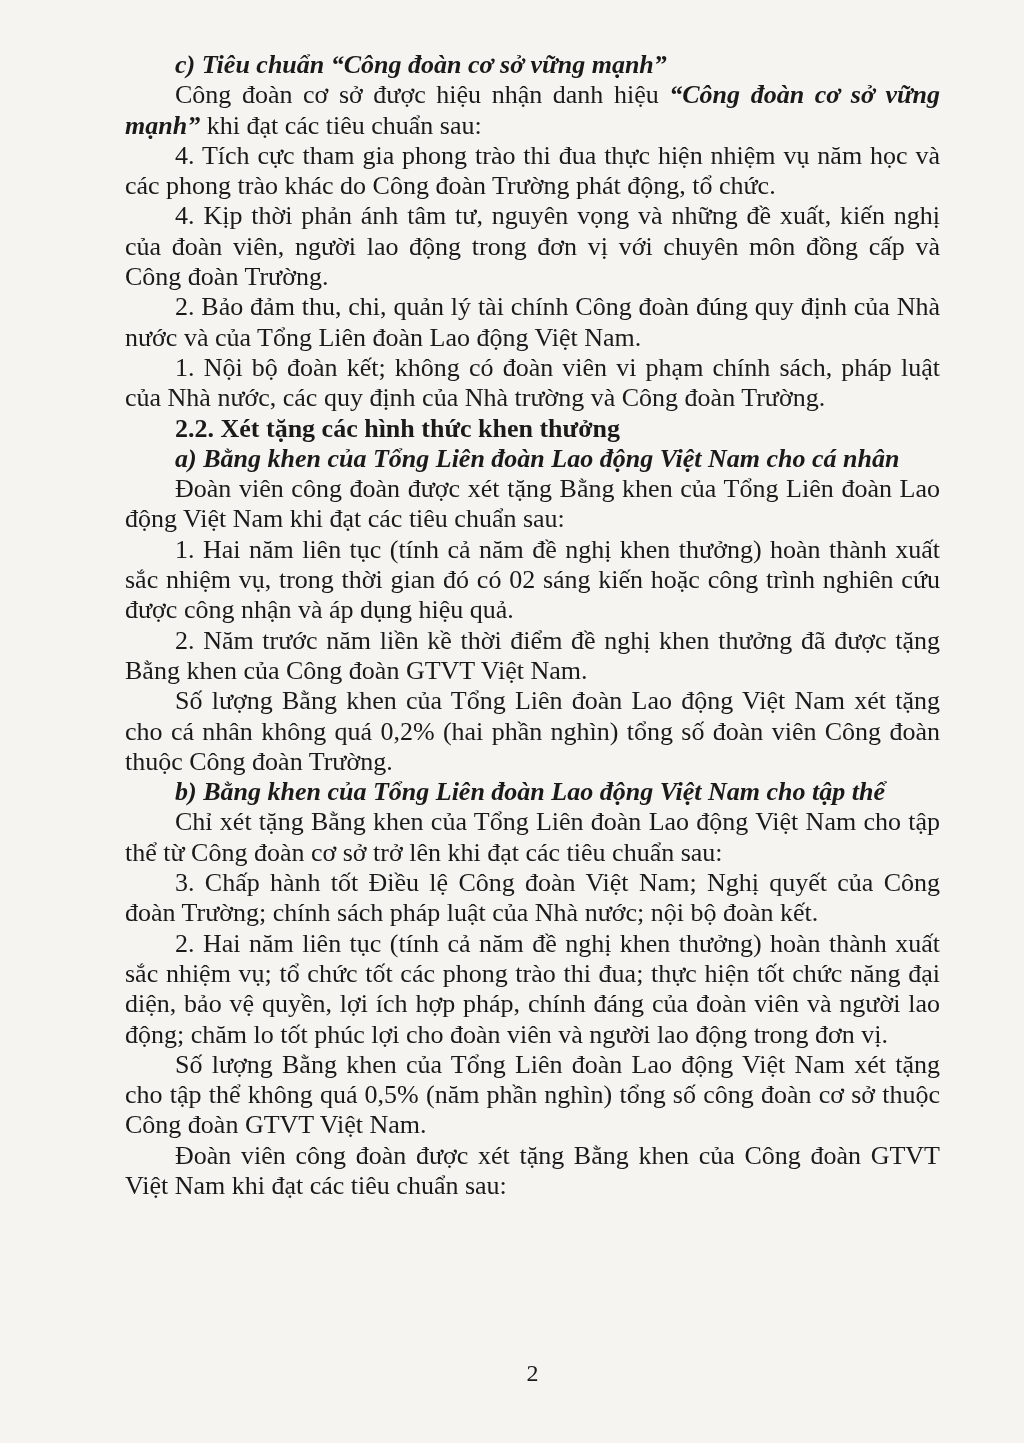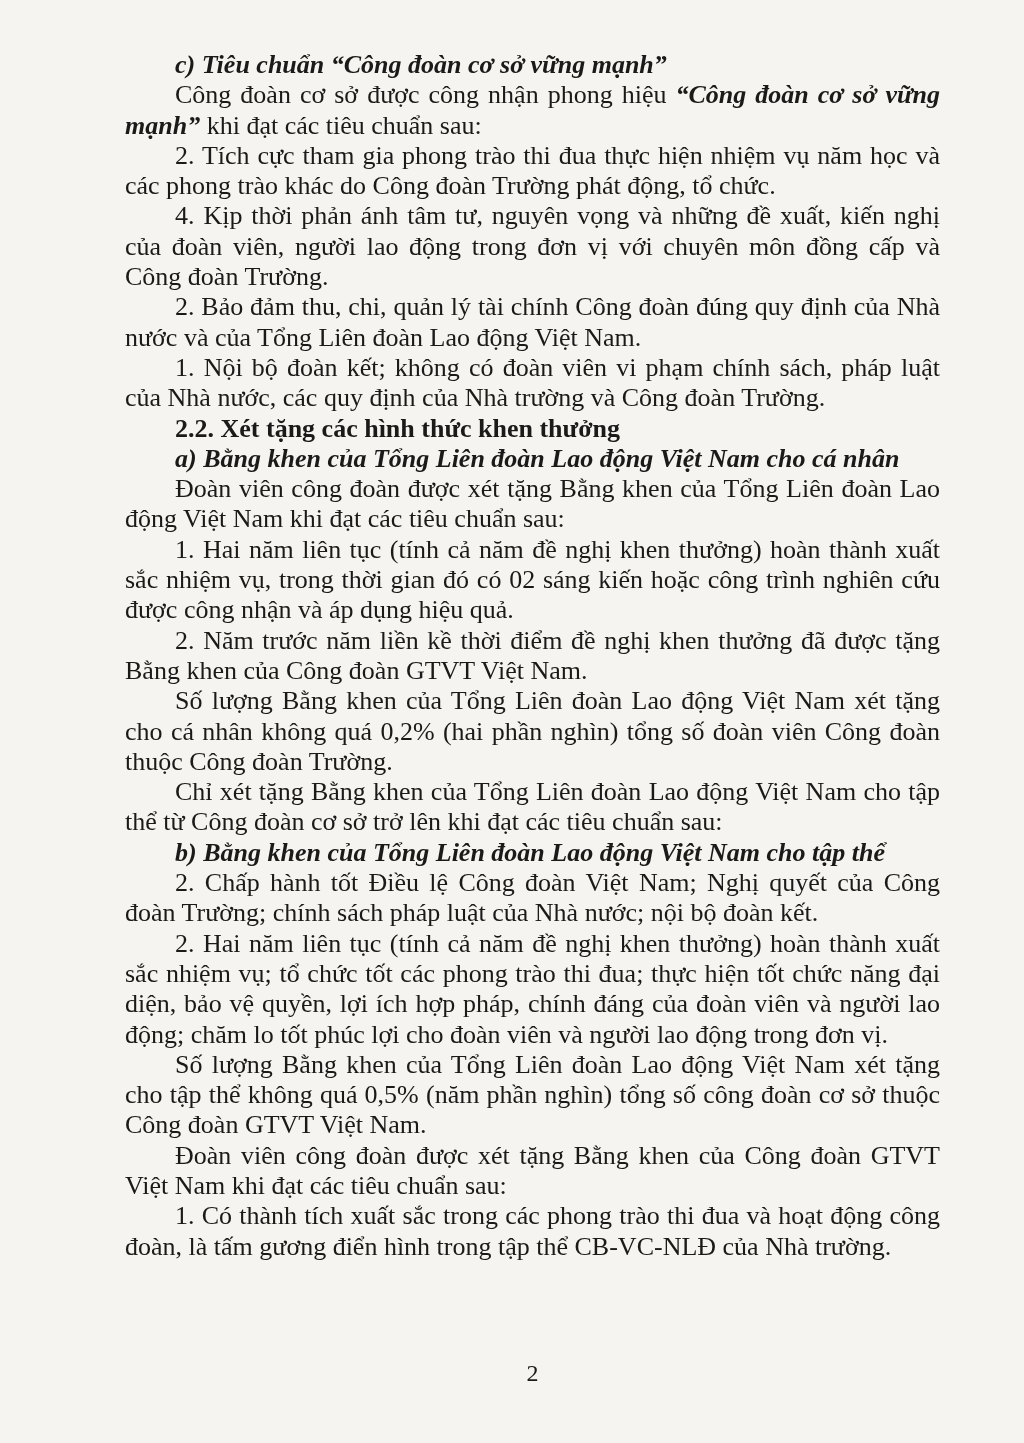--- a/index.html
+++ b/index.html
@@ -60,33 +60,32 @@
     color: var(--ink, #1b1a18);
     font-size: 24px;
   }
 </style>
 </head>
 <body style="--paper: #f5f4f1; --ink: #1b1a18;">
 
 <div class="page">
   <div class="content">
       <p class="para heading-bold-italic"><span class="b i">c) Tiêu chuẩn “Công đoàn cơ sở vững mạnh”</span></p>
-      <p class="para body"><span>Công đoàn cơ sở được công nhận phong hiệu </span><span class="b i">“Công đoàn cơ sở vững mạnh”</span><span> khi đạt các tiêu chuẩn sau:</span></p>
-      <p class="para body"><span>2. Tích cực tham gia phong trào thi đua thực hiện nhiệm vụ năm học và các phong trào khác do Công đoàn Trường phát động, tổ chức.</span></p>
+      <p class="para body"><span>Công đoàn cơ sở được hiệu nhận danh hiệu </span><span class="b i">“Công đoàn cơ sở vững mạnh”</span><span> khi đạt các tiêu chuẩn sau:</span></p>
+      <p class="para body"><span>4. Tích cực tham gia phong trào thi đua thực hiện nhiệm vụ năm học và các phong trào khác do Công đoàn Trường phát động, tổ chức.</span></p>
       <p class="para body"><span>4. Kịp thời phản ánh tâm tư, nguyên vọng và những đề xuất, kiến nghị của đoàn viên, người lao động trong đơn vị với chuyên môn đồng cấp và Công đoàn Trường.</span></p>
       <p class="para body"><span>2. Bảo đảm thu, chi, quản lý tài chính Công đoàn đúng quy định của Nhà nước và của Tổng Liên đoàn Lao động Việt Nam.</span></p>
       <p class="para body"><span>1. Nội bộ đoàn kết; không có đoàn viên vi phạm chính sách, pháp luật của Nhà nước, các quy định của Nhà trường và Công đoàn Trường.</span></p>
       <p class="para heading-bold"><span class="b">2.2. Xét tặng các hình thức khen thưởng</span></p>
       <p class="para heading-bold-italic"><span class="b i">a) Bằng khen của Tổng Liên đoàn Lao động Việt Nam cho cá nhân</span></p>
       <p class="para body"><span>Đoàn viên công đoàn được xét tặng Bằng khen của Tổng Liên đoàn Lao động Việt Nam khi đạt các tiêu chuẩn sau:</span></p>
       <p class="para body"><span>1. Hai năm liên tục (tính cả năm đề nghị khen thưởng) hoàn thành xuất sắc nhiệm vụ, trong thời gian đó có 02 sáng kiến hoặc công trình nghiên cứu được công nhận và áp dụng hiệu quả.</span></p>
       <p class="para body"><span>2. Năm trước năm liền kề thời điểm đề nghị khen thưởng đã được tặng Bằng khen của Công đoàn GTVT Việt Nam.</span></p>
       <p class="para body"><span>Số lượng Bằng khen của Tổng Liên đoàn Lao động Việt Nam xét tặng cho cá nhân không quá 0,2% (hai phần nghìn) tổng số đoàn viên Công đoàn thuộc Công đoàn Trường.</span></p>
+      <p class="para heading-bold-italic"><span class="b i">b) Bằng khen của Tổng Liên đoàn Lao động Việt Nam cho tập thể</span></p>
       <p class="para body"><span>Chỉ xét tặng Bằng khen của Tổng Liên đoàn Lao động Việt Nam cho tập thể từ Công đoàn cơ sở trở lên khi đạt các tiêu chuẩn sau:</span></p>
-      <p class="para heading-bold-italic"><span class="b i">b) Bằng khen của Tổng Liên đoàn Lao động Việt Nam cho tập thể</span></p>
-      <p class="para body"><span>2. Chấp hành tốt Điều lệ Công đoàn Việt Nam; Nghị quyết của Công đoàn Trường; chính sách pháp luật của Nhà nước; nội bộ đoàn kết.</span></p>
+      <p class="para body"><span>3. Chấp hành tốt Điều lệ Công đoàn Việt Nam; Nghị quyết của Công đoàn Trường; chính sách pháp luật của Nhà nước; nội bộ đoàn kết.</span></p>
       <p class="para body"><span>2. Hai năm liên tục (tính cả năm đề nghị khen thưởng) hoàn thành xuất sắc nhiệm vụ; tổ chức tốt các phong trào thi đua; thực hiện tốt chức năng đại diện, bảo vệ quyền, lợi ích hợp pháp, chính đáng của đoàn viên và người lao động; chăm lo tốt phúc lợi cho đoàn viên và người lao động trong đơn vị.</span></p>
       <p class="para body"><span>Số lượng Bằng khen của Tổng Liên đoàn Lao động Việt Nam xét tặng cho tập thể không quá 0,5% (năm phần nghìn) tổng số công đoàn cơ sở thuộc Công đoàn GTVT Việt Nam.</span></p>
       <p class="para body"><span>Đoàn viên công đoàn được xét tặng Bằng khen của Công đoàn GTVT Việt Nam khi đạt các tiêu chuẩn sau:</span></p>
-      <p class="para body"><span>1. Có thành tích xuất sắc trong các phong trào thi đua và hoạt động công đoàn, là tấm gương điển hình trong tập thể CB-VC-NLĐ của Nhà trường.</span></p>
     </div>
   <div class="page-number">2</div>
 </div>
 
 </body></html>

